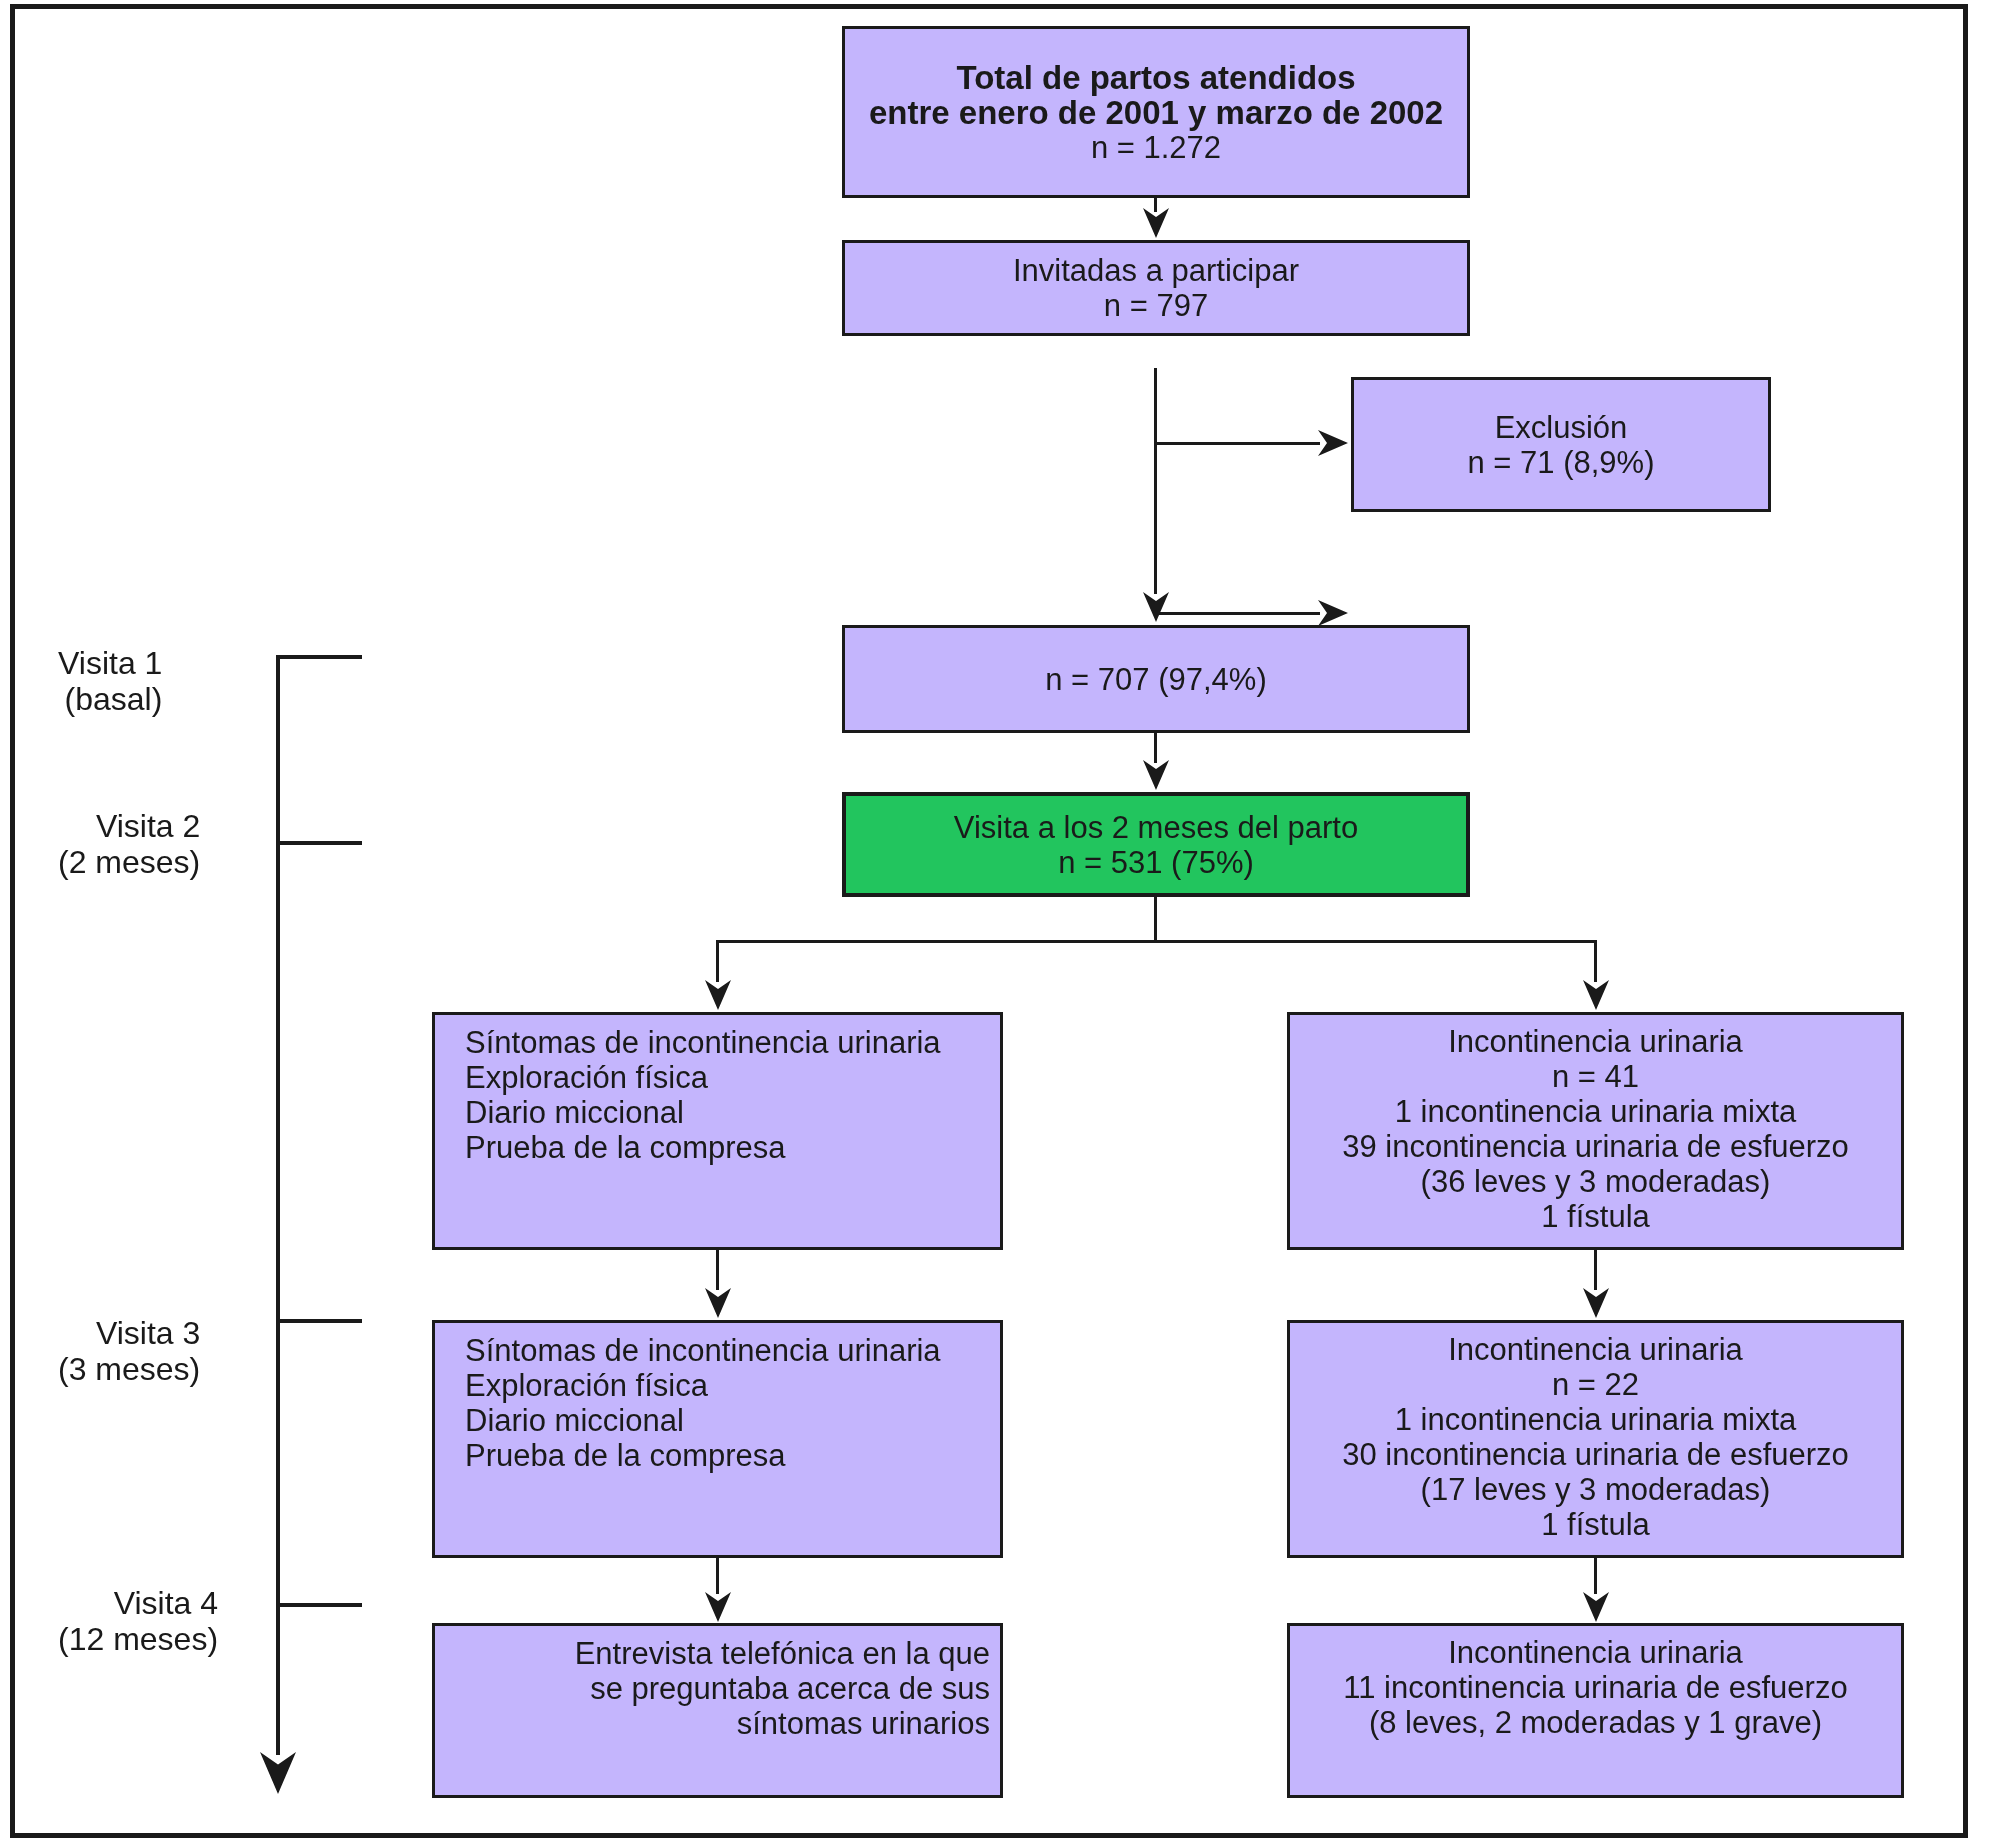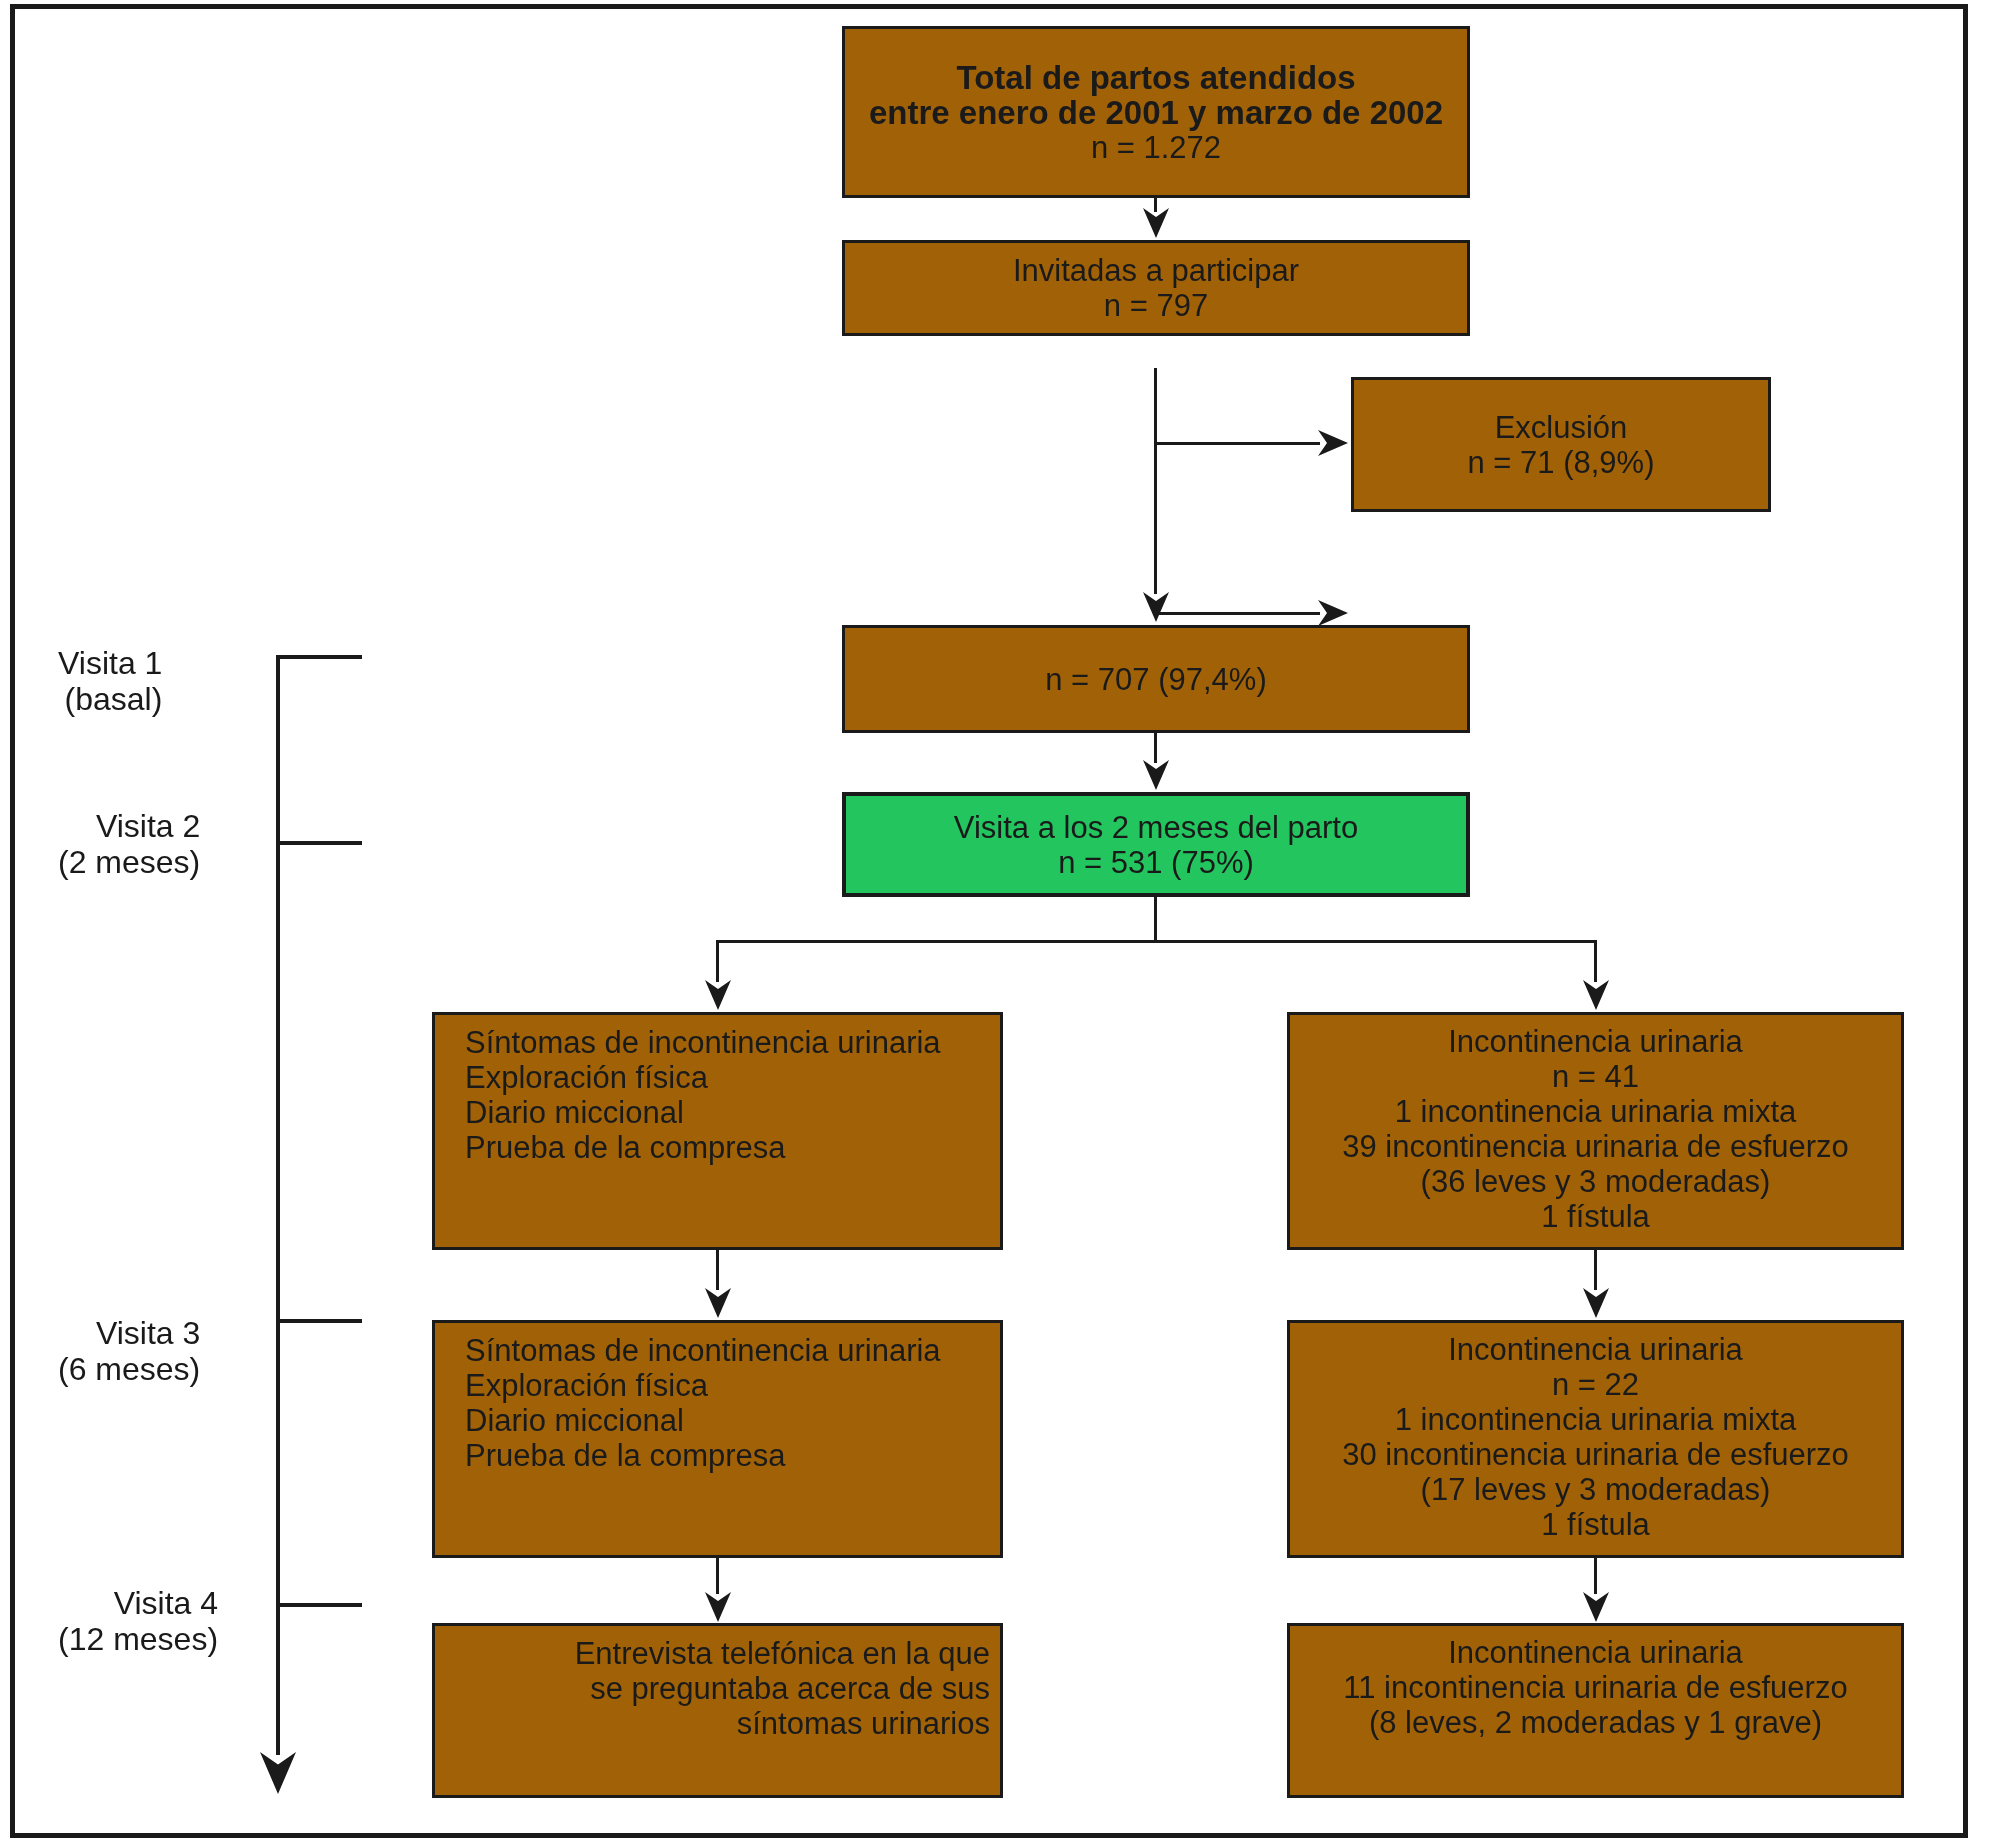--- a/index.html
+++ b/index.html
@@ -20,21 +20,21 @@
     position: absolute;
     left: 10px; top: 4px;
     width: 1958px; height: 1834px;
     box-sizing: border-box;
     border: 5px solid #1a1a1a;
   }
   .box {
     position: absolute;
     box-sizing: border-box;
     border: 3px solid #1a1a1a;
-    background: #a16207;
+    background: #c4b5fd;
     font-size: 31px;
     line-height: 35px;
   }
   .box.centered {
     display: flex;
     flex-direction: column;
     justify-content: center;
     text-align: center;
   }
   .box.dense {
@@ -98,21 +98,21 @@
   <div class="vlabel" style="top:645px;">
     <div>Visita 1</div>
     <div>(basal)</div>
   </div>
   <div class="vlabel" style="top:808px;">
     <div>Visita 2</div>
     <div>(2 meses)</div>
   </div>
   <div class="vlabel" style="top:1315px;">
     <div>Visita 3</div>
-    <div>(6 meses)</div>
+    <div>(3 meses)</div>
   </div>
   <div class="vlabel" style="top:1585px;">
     <div>Visita 4</div>
     <div>(12 meses)</div>
   </div>
 
   <div class="box centered titlebox" style="left:842px; top:26px; width:628px; height:172px;">
     <div class="b">Total de partos atendidos</div>
     <div class="b">entre enero de 2001 y marzo de 2002</div>
     <div>n = 1.272</div>

